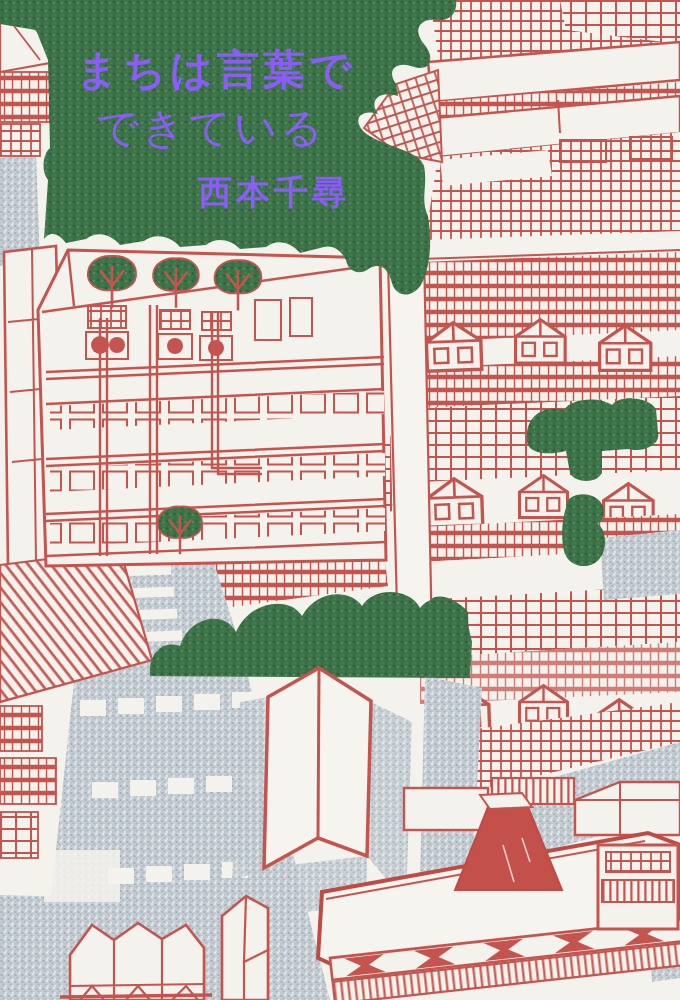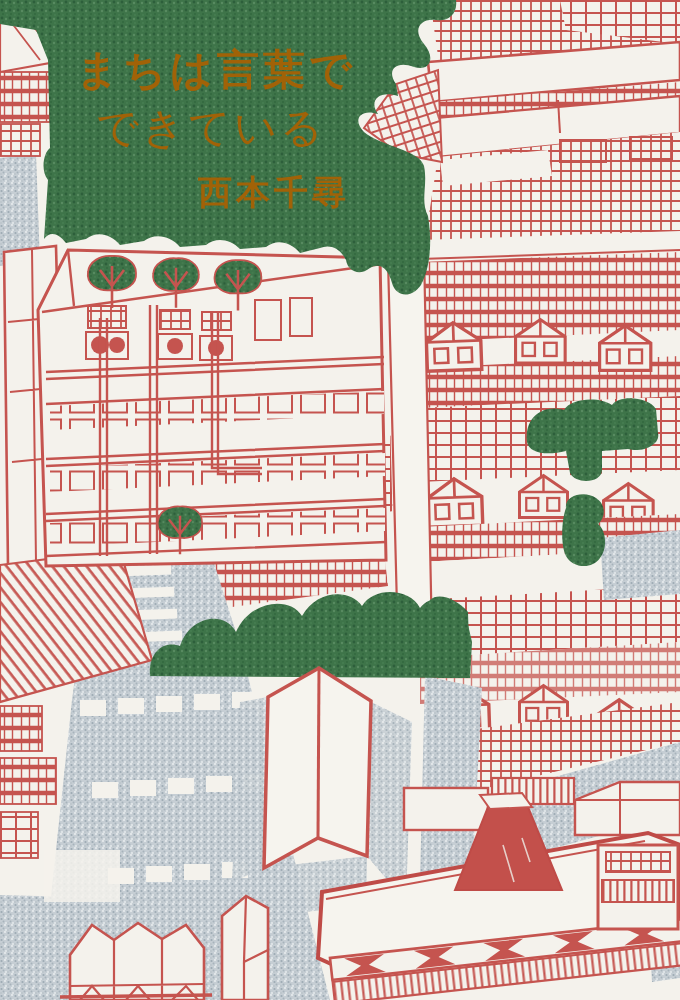--- a/index.html
+++ b/index.html
@@ -1,19 +1,19 @@
 <!DOCTYPE html>
 <html><head>
 <meta charset="utf-8">
 <style>
   html,body{margin:0;padding:0;background:#e9e7e1;}
   .cover{position:relative;width:680px;height:1000px;overflow:hidden;background:#f4f2ec;
          font-family:"DejaVu Serif","Liberation Serif",serif;}
   .cover svg{position:absolute;left:0;top:0;}
-  .txt{position:absolute;color:#a16207;white-space:nowrap;z-index:5;}
+  .txt{position:absolute;color:#8b5cf6;white-space:nowrap;z-index:5;}
   .title-1{left:76px;top:42px;font-size:42px;letter-spacing:4px;font-weight:bold;}
   .title-2{left:96px;top:100px;font-size:42px;letter-spacing:3px;font-weight:normal;}
   .author{left:198px;top:170px;font-size:34px;letter-spacing:4px;font-weight:bold;}
   .publisher{left:62px;top:830px;font-size:20px;color:#3d4247;writing-mode:vertical-rl;
              letter-spacing:6px;font-weight:bold;z-index:6;}
 </style>
 </head>
 <body>
 
 <div class="cover">

